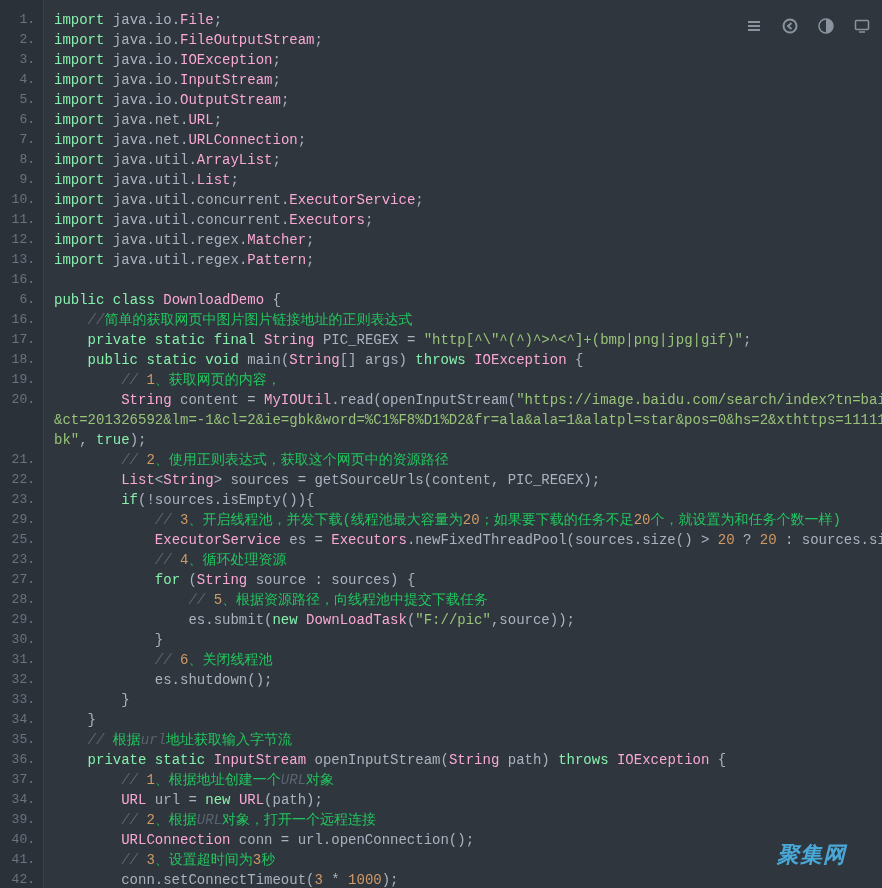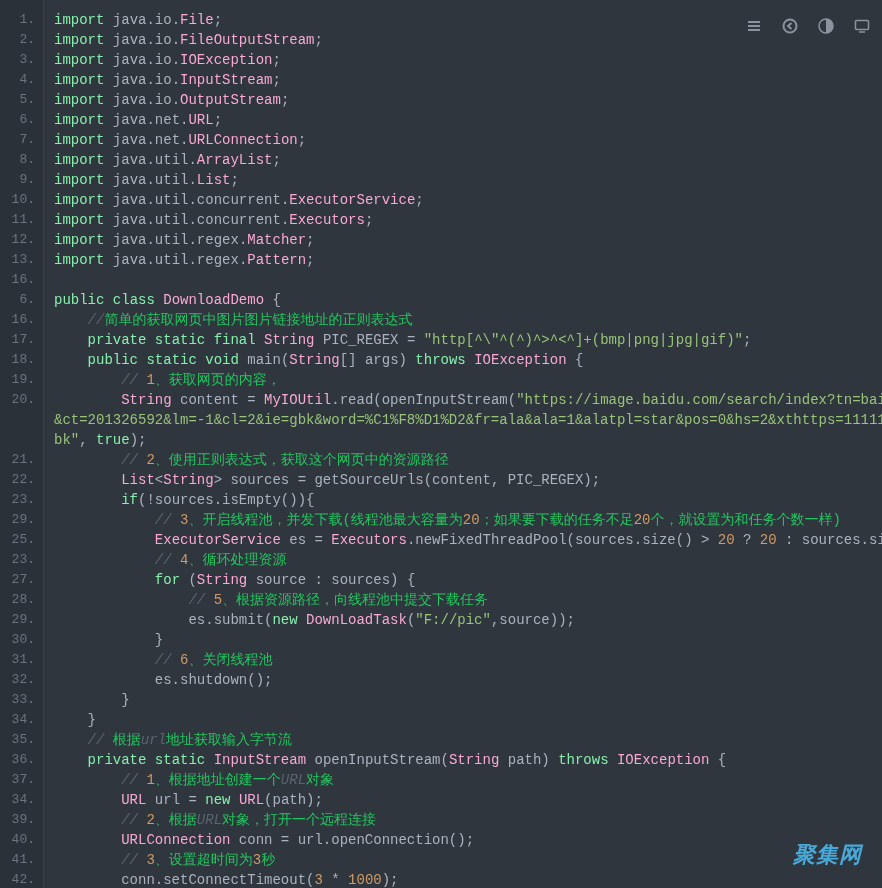--- a/index.html
+++ b/index.html
@@ -63,21 +63,21 @@
 .toolbar .tb-icon {
   color: #8b949e;
   cursor: pointer;
   display: flex;
   align-items: center;
   justify-content: center;
 }
 .watermark {
   position: absolute;
   bottom: 18px;
-  right: 20px;
+  right: 36px;
   font-size: 22px;
   font-weight: bold;
   color: #4aa8d8;
   font-style: italic;
   font-family: sans-serif;
   letter-spacing: 1px;
 }
 </style>
 </head>
 <body>

